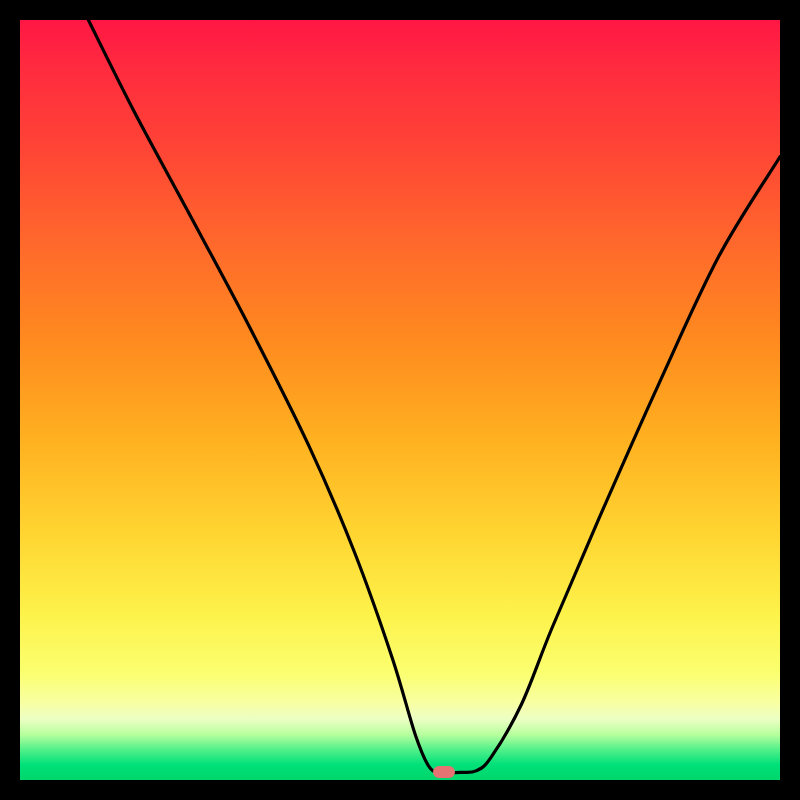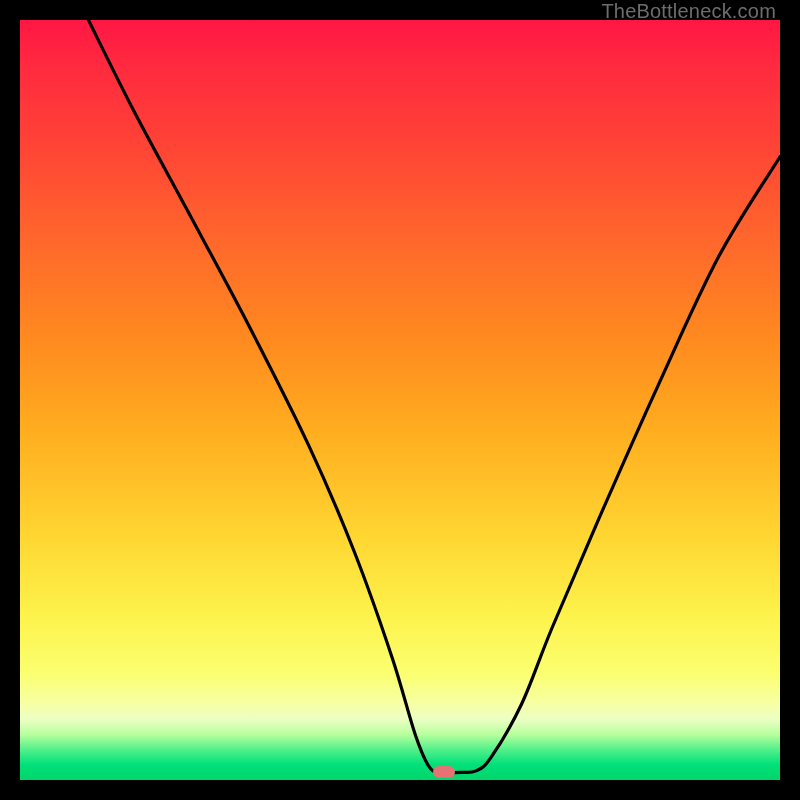--- a/index.html
+++ b/index.html
@@ -68,21 +68,20 @@
     height: 12px;
     background: #e57373;
     border-radius: 6px;
     z-index: 2;
   }
 </style>
 </head>
 <body>
 
 <div class="frame">
-  <div class="watermark">TheBottleneck.com</div>
 
   <div class="plot-area">
     <svg class="curve" viewBox="0 0 760 760" preserveAspectRatio="none">
       <path fill="none" stroke="#000" stroke-width="3.2" stroke-linecap="round" stroke-linejoin="round" d="M 68.4 0.0 C 76.0 15.2, 97.5 59.5, 114.0 91.2 C 130.5 122.9, 148.2 154.5, 167.2 190.0 C 186.2 225.5, 207.7 264.7, 228.0 304.0 C 248.3 343.3, 271.1 387.6, 288.8 425.6 C 306.5 463.6, 320.5 496.5, 334.4 532.0 C 348.3 567.5, 362.3 608.0, 372.4 638.4 C 382.5 668.8, 388.9 696.0, 395.2 714.4 C 401.5 732.8, 405.3 742.3, 410.4 748.6 C 415.5 754.9, 420.5 751.8, 425.6 752.4 C 430.7 753.0, 435.7 752.7, 440.8 752.4 C 445.9 752.1, 450.9 753.4, 456.0 750.9 C 461.1 748.3, 463.6 748.3, 471.2 737.2 C 478.8 726.1, 491.5 705.5, 501.6 684.0 C 511.7 662.5, 519.3 638.4, 532.0 608.0 C 544.7 577.6, 559.9 542.1, 577.6 501.6 C 595.3 461.1, 618.1 409.1, 638.4 364.8 C 658.7 320.5, 678.9 273.6, 699.2 235.6 C 719.5 197.6, 749.9 153.3, 760.0 136.8"></path>
     </svg>
     <div class="marker" style="left: 413px; top: 746px; background: rgb(229, 115, 115);"></div>
   </div>
 </div>
 
 </body></html>

